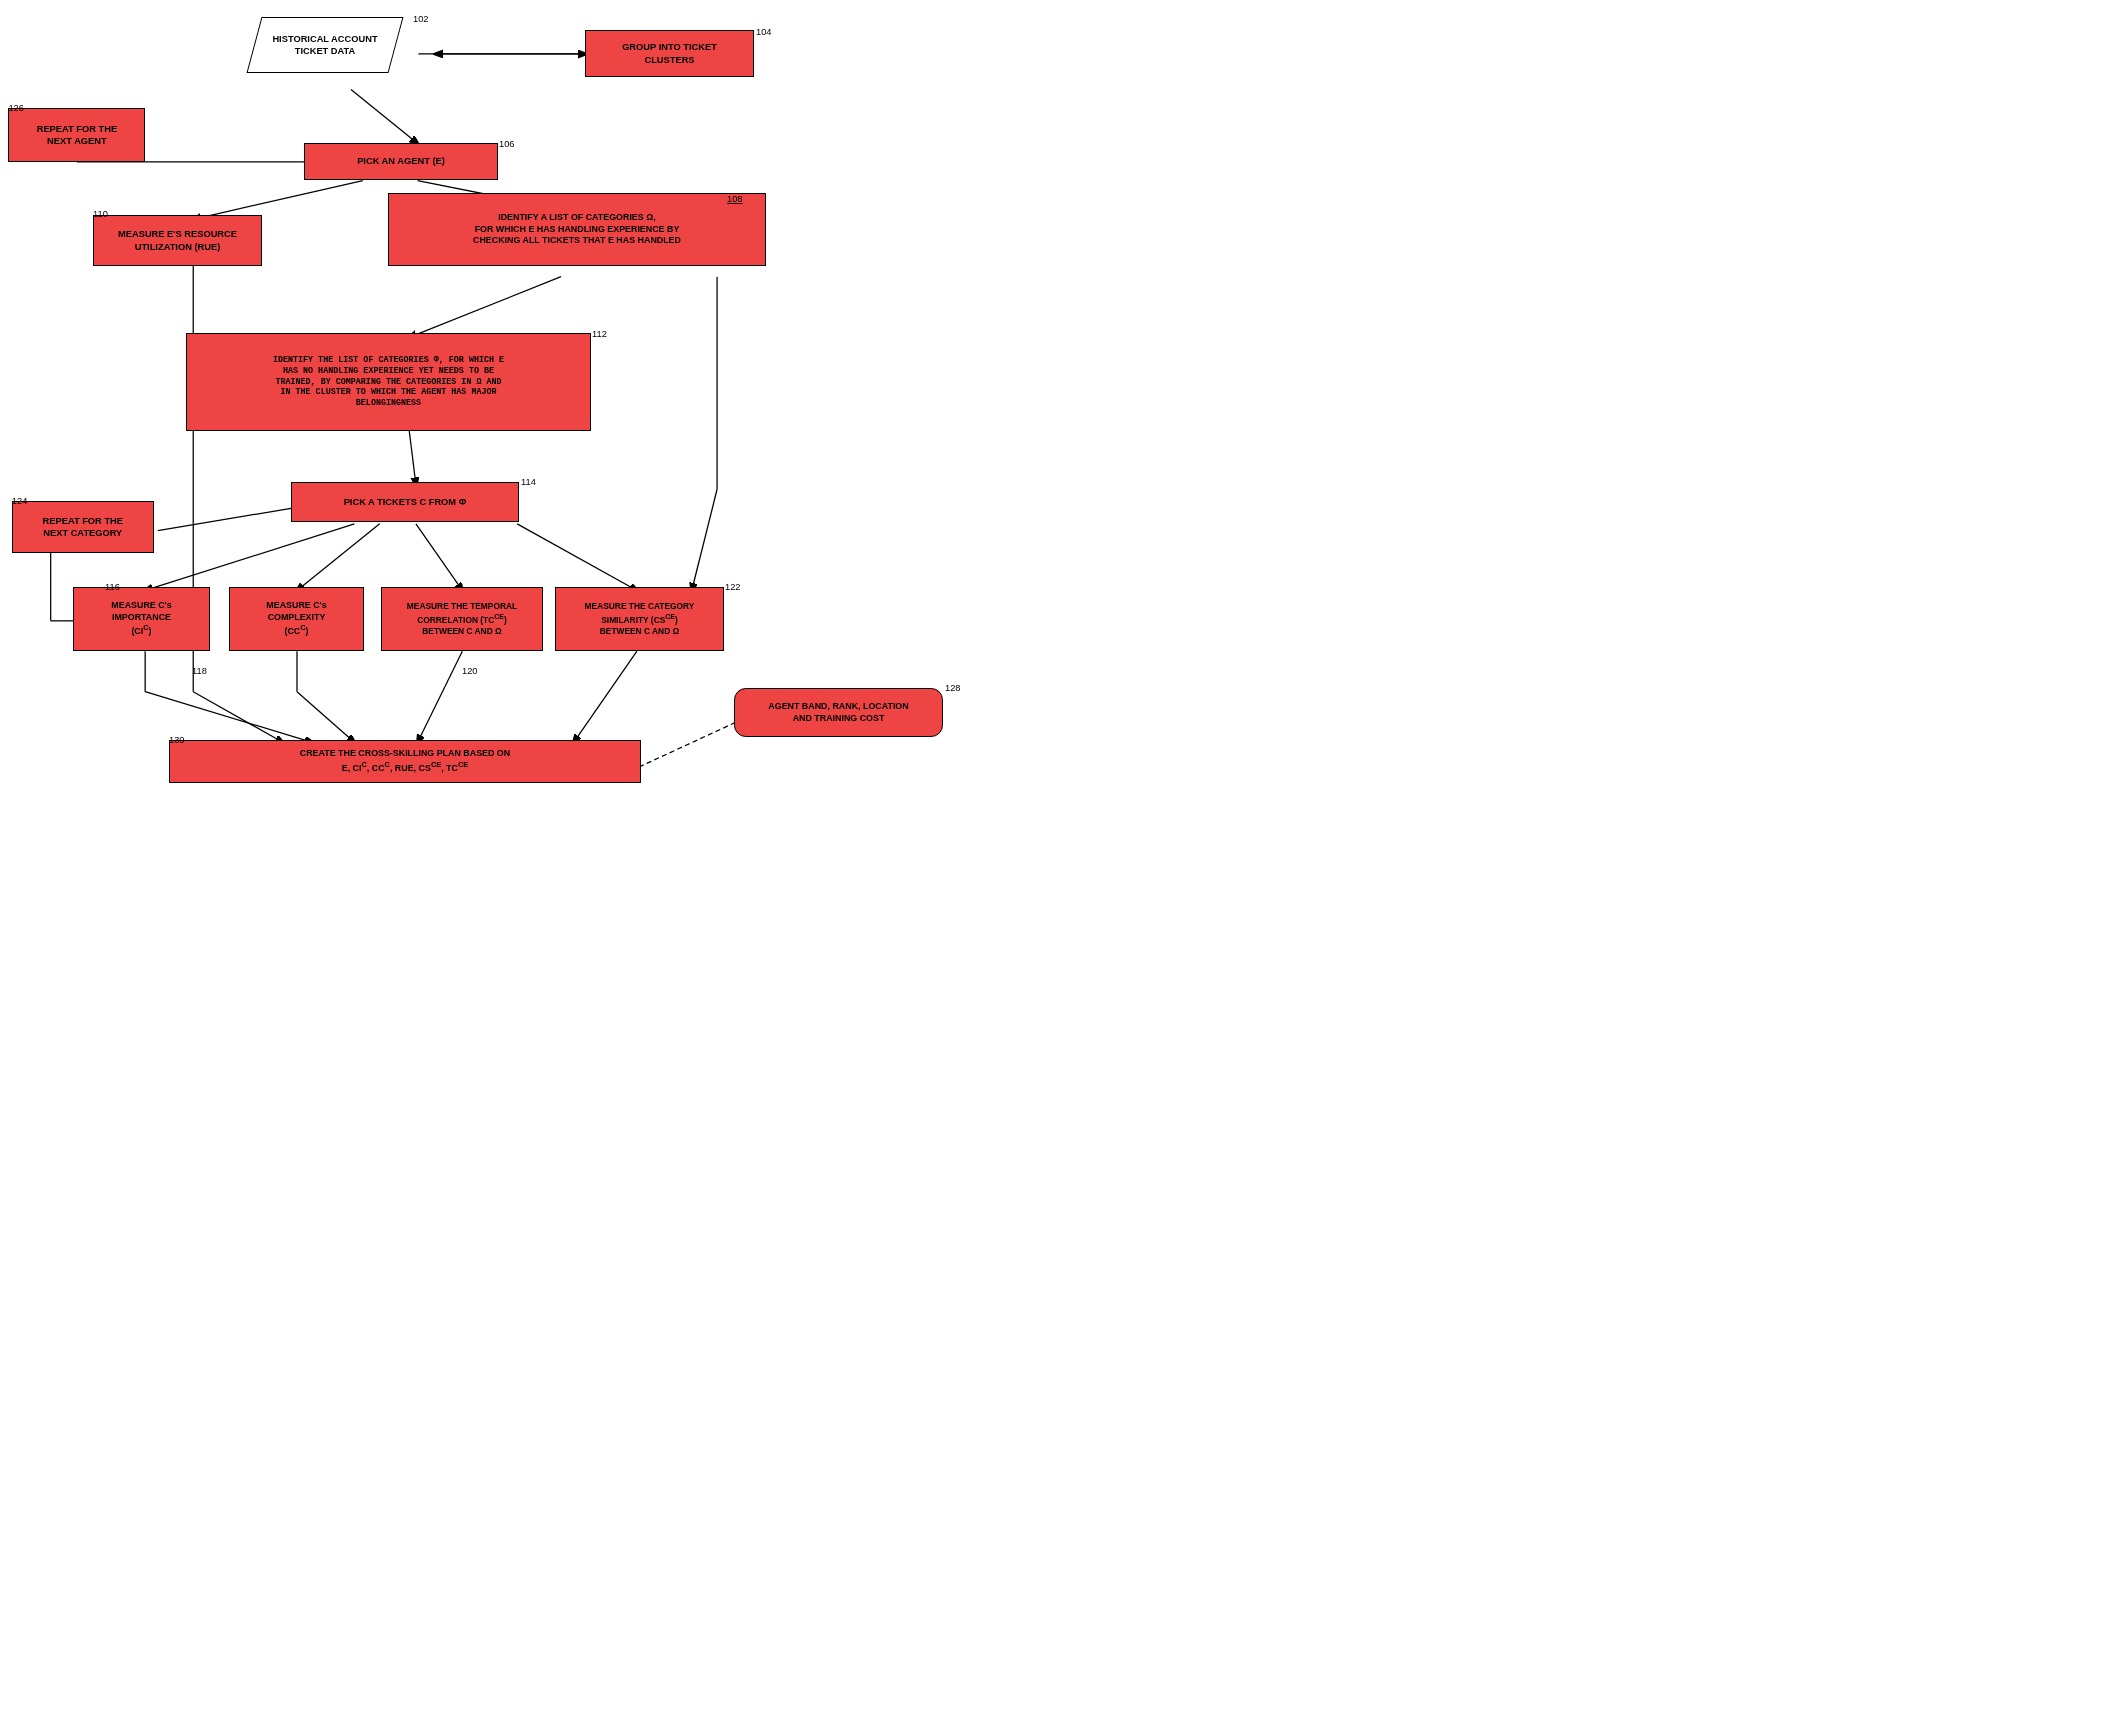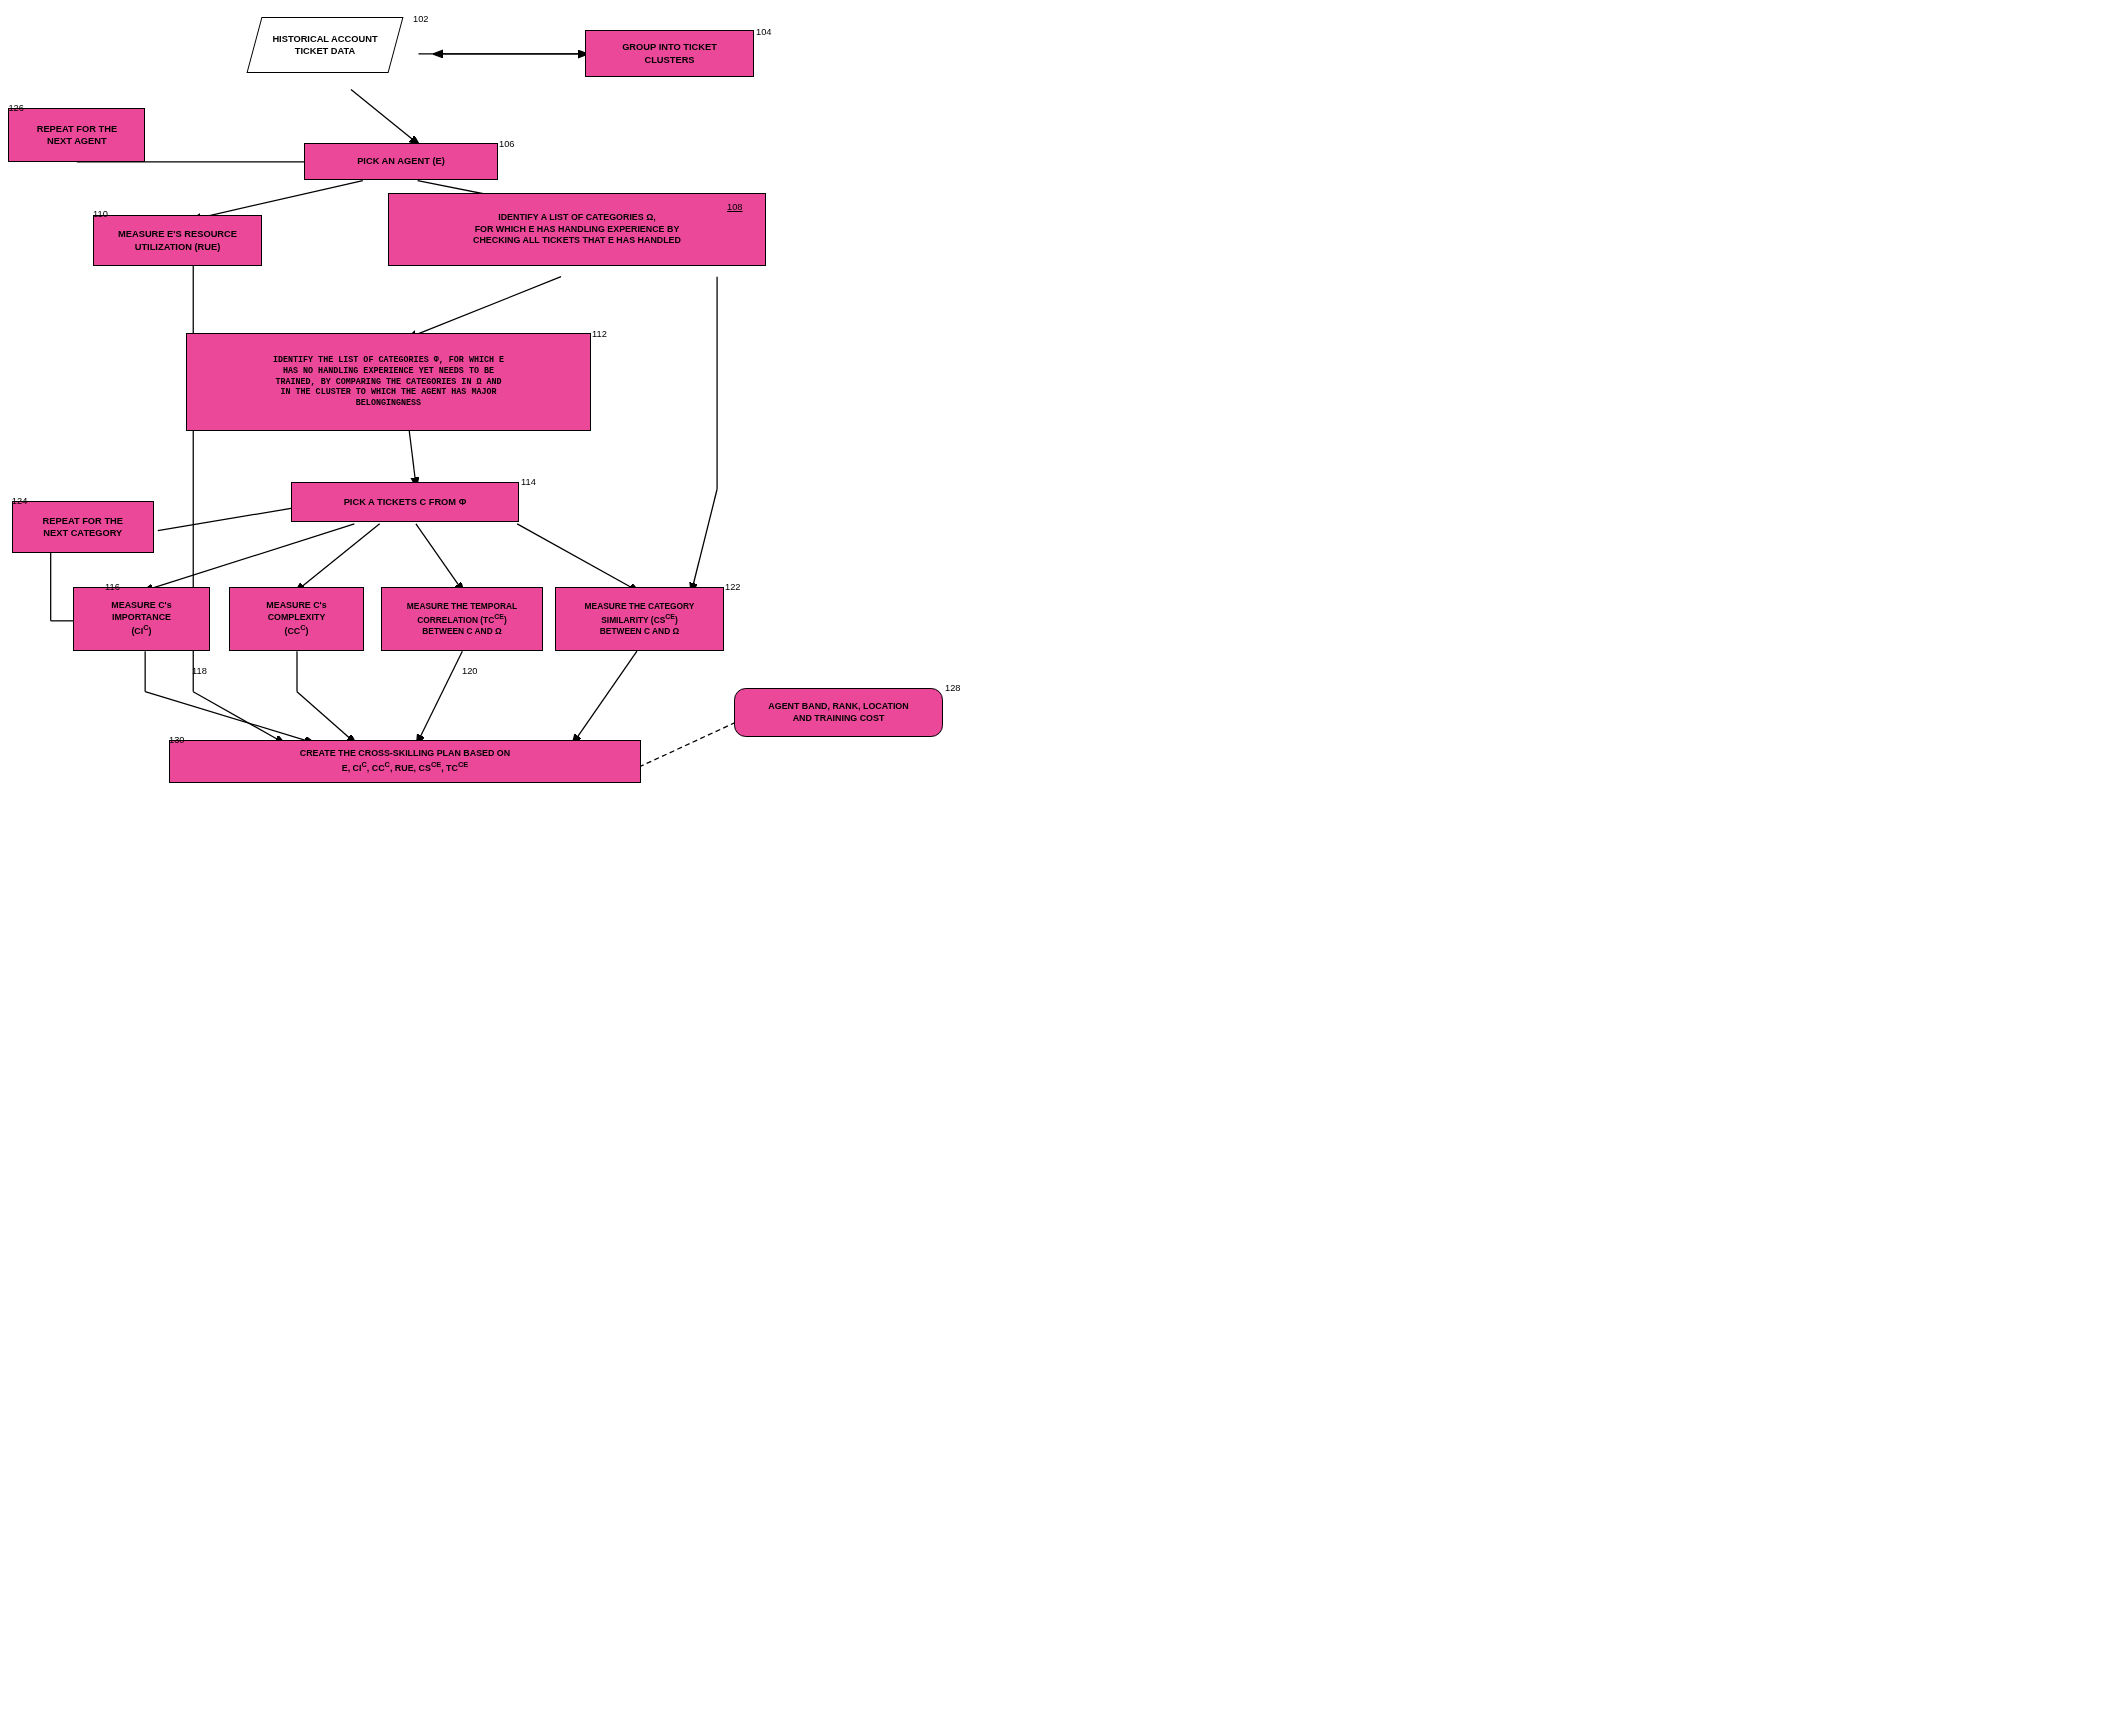--- a/index.html
+++ b/index.html
@@ -12,21 +12,21 @@
       overflow: hidden;
     }
     .diagram {
       position: relative;
       width: 1063px;
       height: 868px;
     }
     .box {
       position: absolute;
       border: 1.7px solid #000;
-      background: #ec4899;
+      background: #ef4444;
       text-align: center;
       display: flex;
       align-items: center;
       justify-content: center;
       font-size: 9.3px;
       font-weight: bold;
       line-height: 1.3;
       padding: 5px 6.7px;
     }
     .box.parallelogram {
@@ -162,21 +162,21 @@
   <span class="ref-num" style="left:8.4px; top:103px;">126</span>
 
   <div class="box" style="left:93px; top:215px; width:169px; height:51px;">
     <span>MEASURE E'S RESOURCE<br>UTILIZATION (RUE)</span>
   </div>
   <span class="ref-num" style="left:93px; top:209px;">110</span>
 
   <div class="box" style="left:388px; top:193px; width:378px; height:73px;">
     <span style="font-size:8.9px;">IDENTIFY A LIST OF CATEGORIES Ω,<br>FOR WHICH E HAS HANDLING EXPERIENCE BY<br>CHECKING ALL TICKETS THAT E HAS HANDLED</span>
   </div>
-  <span class="ref-num" style="left:727px; top:202px;text-decoration:underline;">108</span>
+  <span class="ref-num" style="left:727px; top:194px;text-decoration:underline;">108</span>
 
   <div class="box" style="left:186px; top:333px; width:405px; height:98px;font-family:Liberation Mono, monospace;">
     <span style="font-size:8.4px;">IDENTIFY THE LIST OF CATEGORIES Φ, FOR WHICH E<br>HAS NO HANDLING EXPERIENCE YET NEEDS TO BE<br>TRAINED, BY COMPARING THE CATEGORIES IN Ω AND<br>IN THE CLUSTER TO WHICH THE AGENT HAS MAJOR<br>BELONGINGNESS</span>
   </div>
   <span class="ref-num" style="left:592px; top:329px;">112</span>
 
   <div class="box" style="left:291px; top:482px; width:228px; height:40px;">
     <span>PICK A TICKETS C FROM Φ</span>
   </div>
   <span class="ref-num" style="left:521px; top:477px;">114</span>

